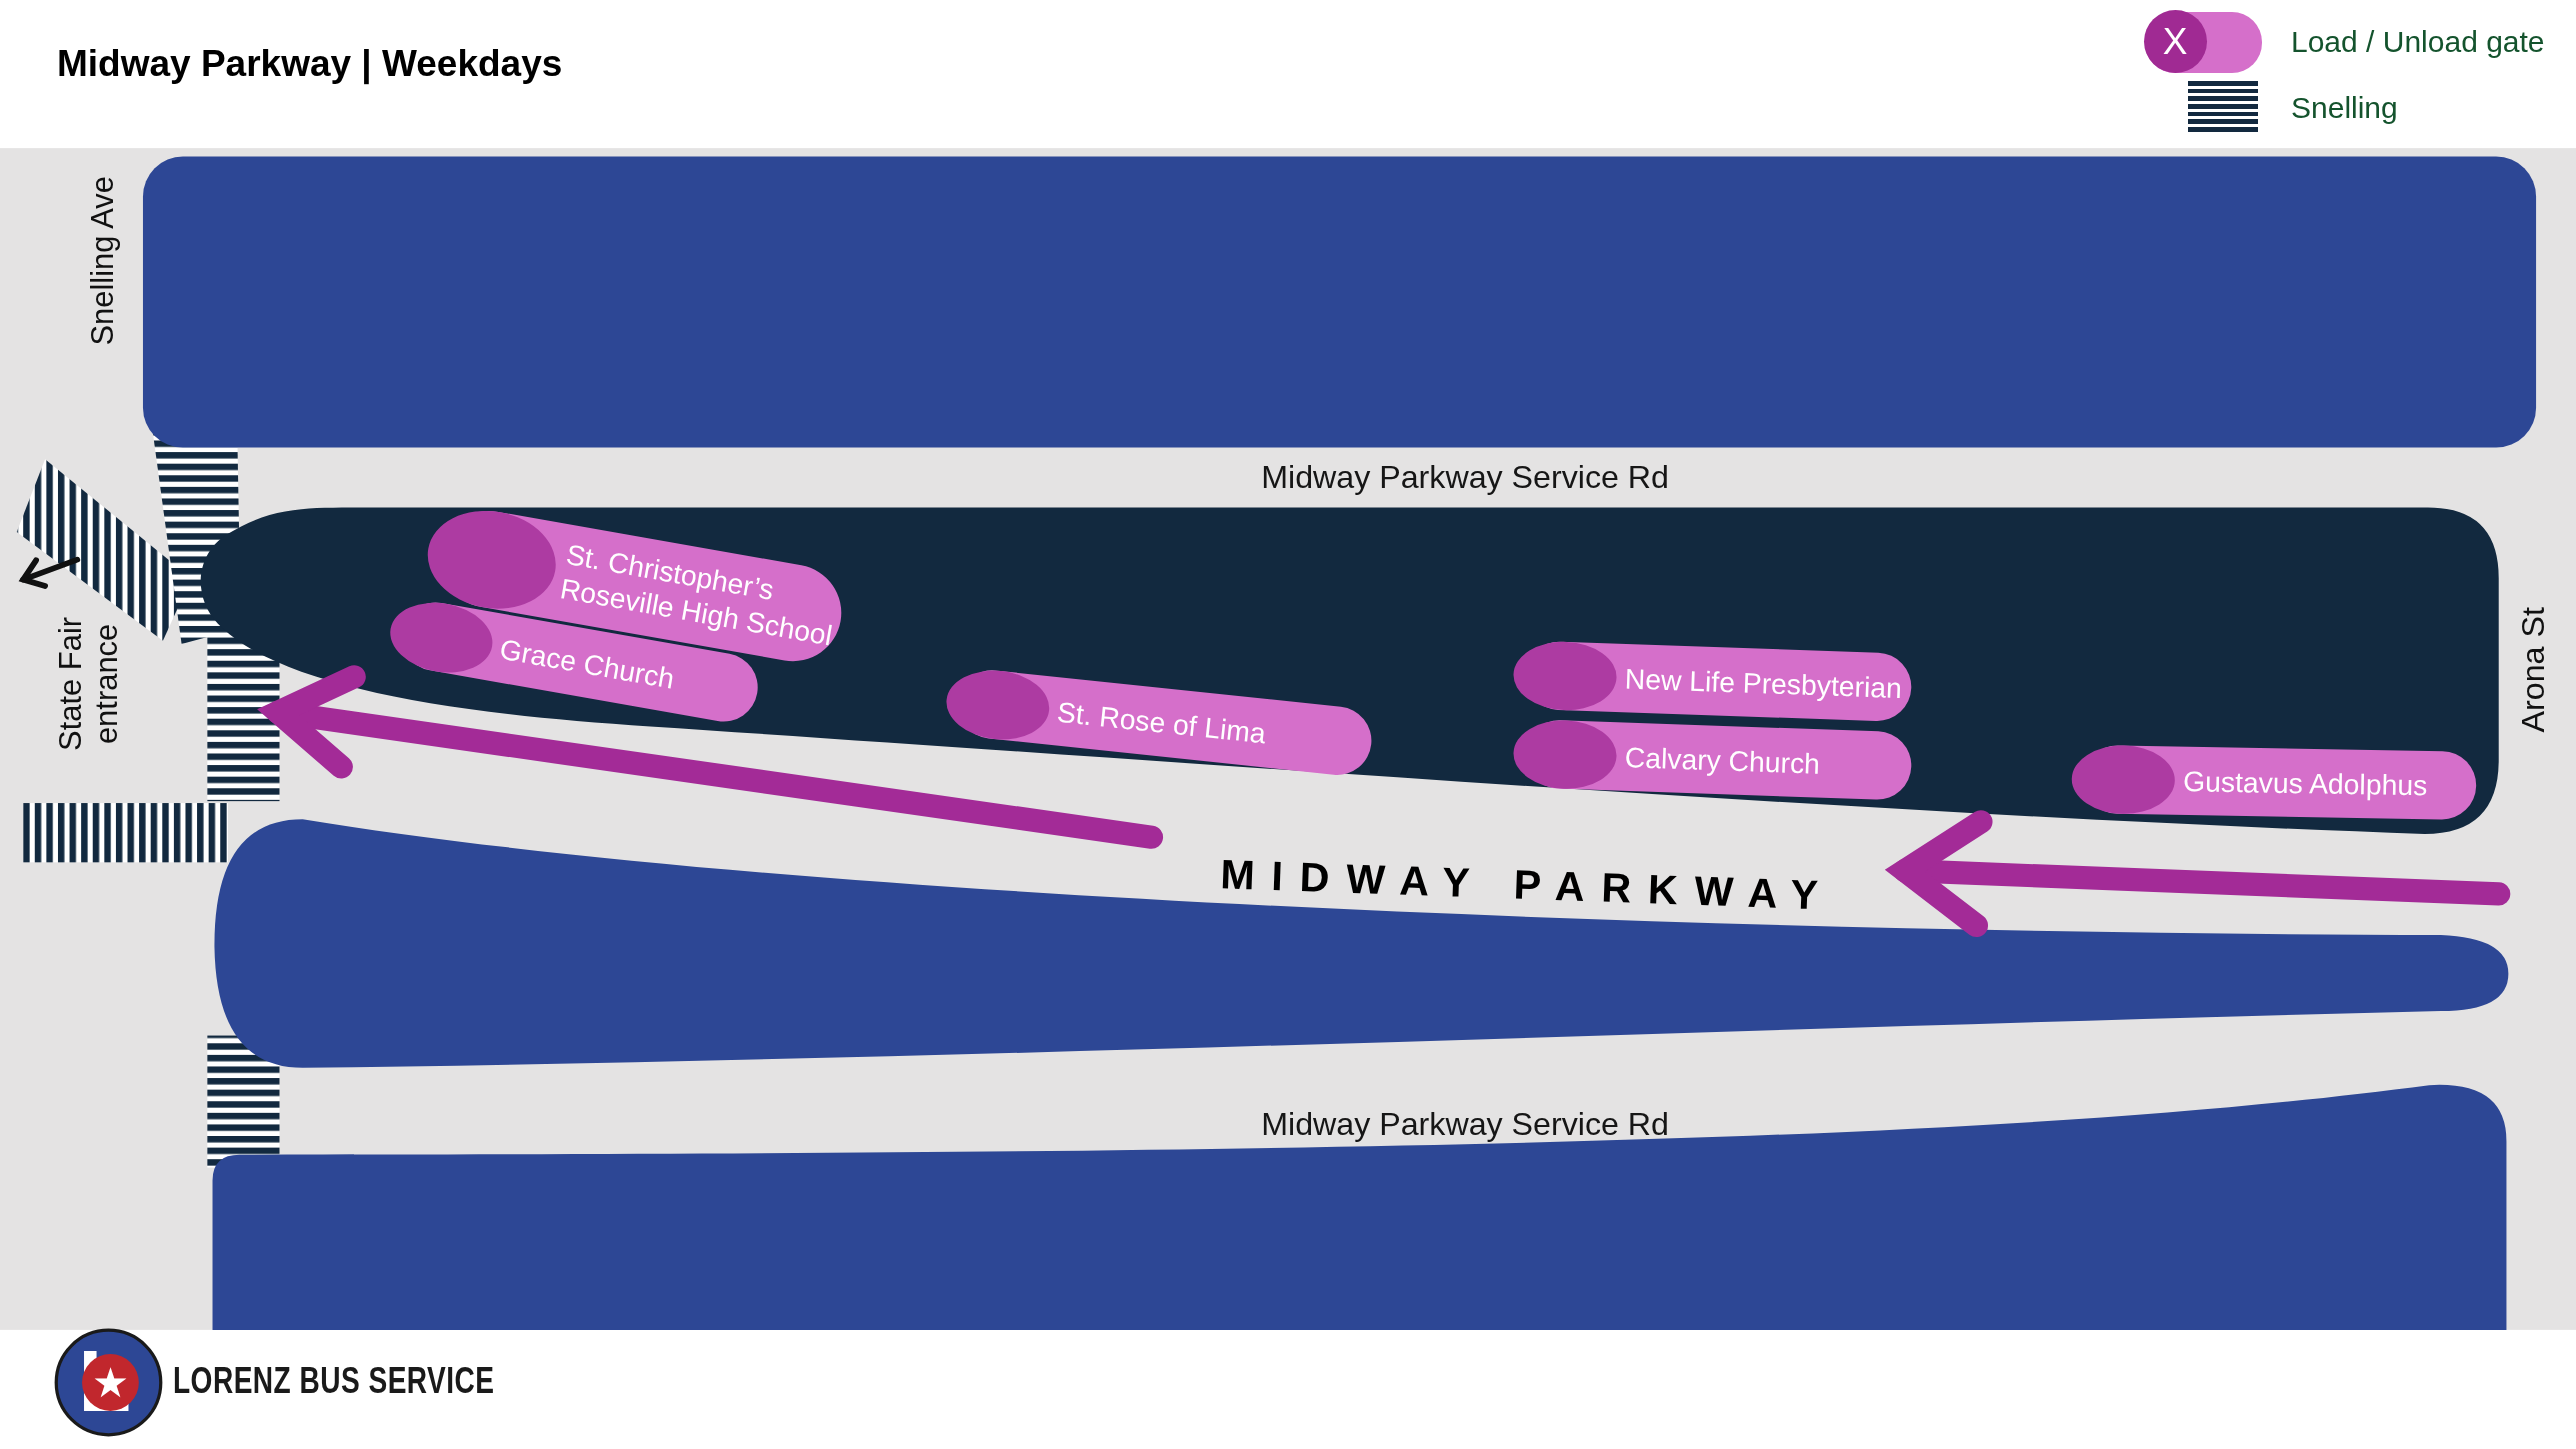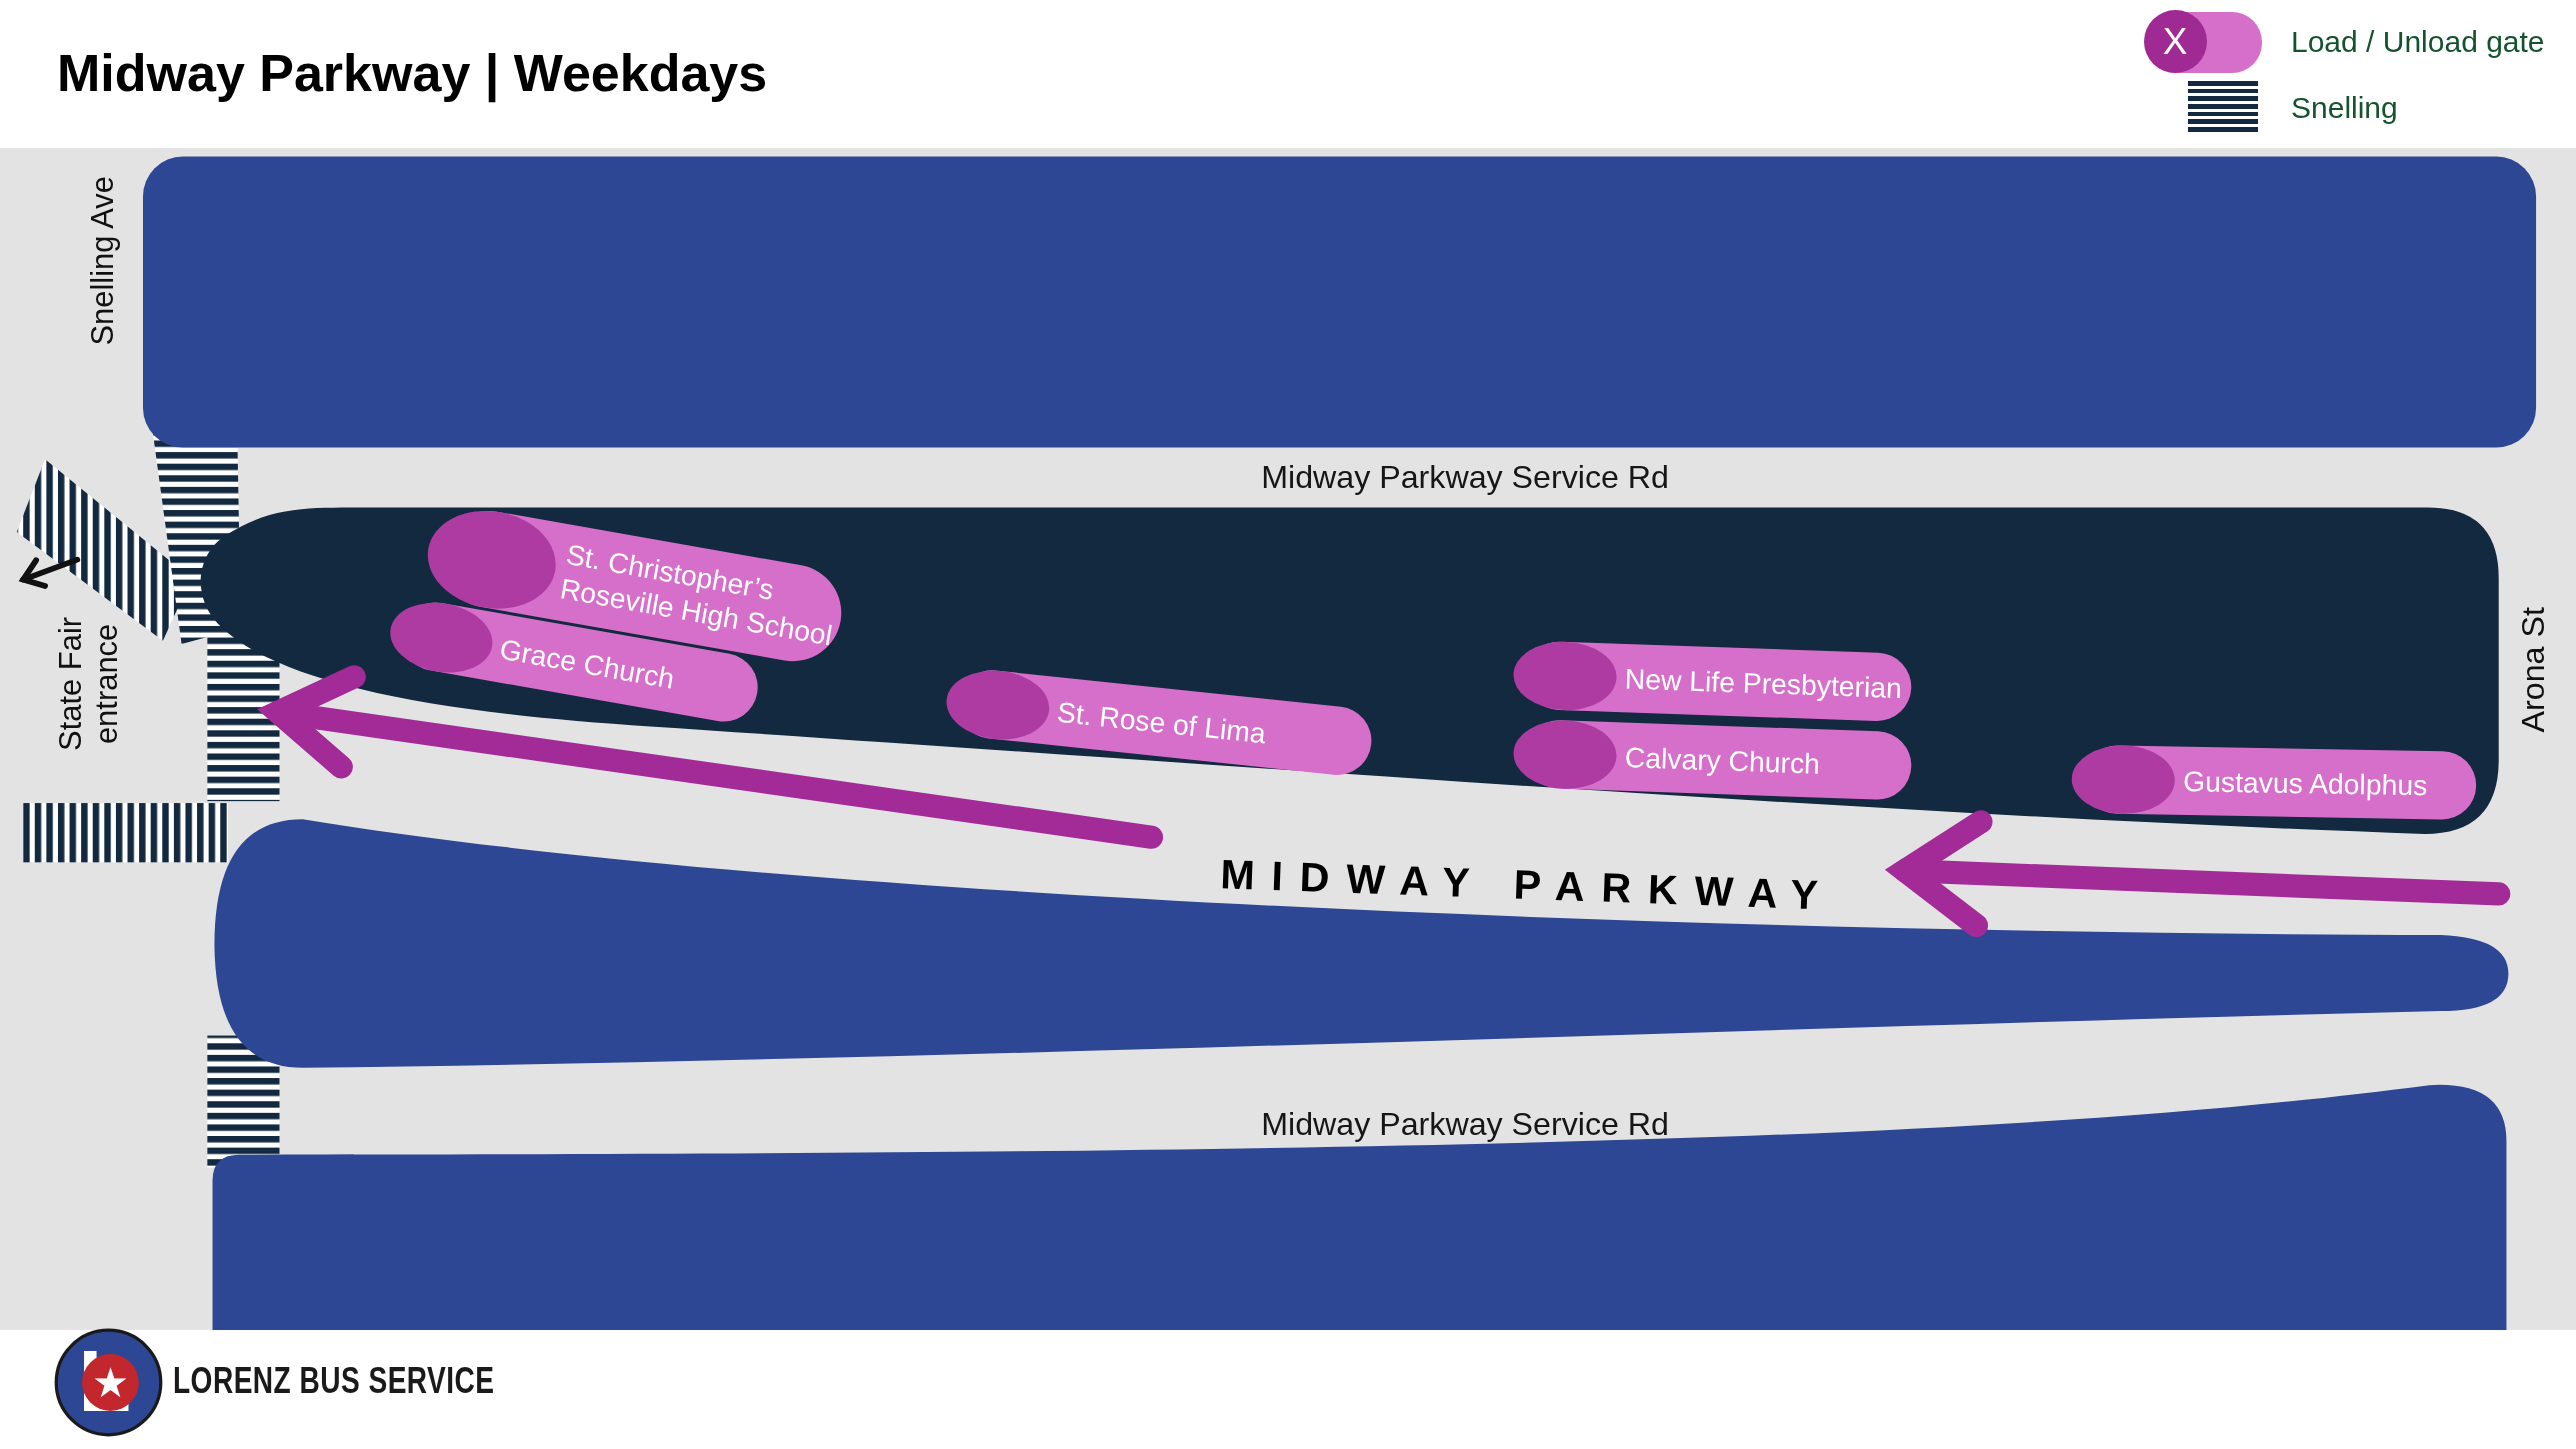--- a/index.html
+++ b/index.html
@@ -5,21 +5,21 @@
   html,body{margin:0;padding:0;}
   body{
     width:2576px;height:1449px;position:relative;overflow:hidden;
     background:#ffffff;font-family:"Liberation Sans", sans-serif;
   }
   #map-svg{position:absolute;left:0;top:0;}
   svg text{font-family:"Liberation Sans", sans-serif;}
 
   
   .header{position:absolute;left:0;top:0;width:2576px;height:148px;background:#ffffff;}
-  .title{position:absolute;left:57px;top:43px;font-size:52px;font-weight:bold;color:#000;white-space:nowrap;text-align:center;}
+  .title{position:absolute;left:57px;top:43px;font-size:37px;font-weight:bold;color:#000;white-space:nowrap;text-align:center;}
 
   
   .legend-pill{position:absolute;left:2145px;top:11.6px;width:117px;height:61px;border-radius:30px;background:#d56fca;}
   .legend-pill .cap{position:absolute;left:-1.3px;top:-1.3px;width:63px;height:63px;border-radius:50%;background:#a02a93;
     display:flex;align-items:center;justify-content:center;color:#fff;font-size:37px;}
   .legend-cw{position:absolute;left:2188px;top:81px;width:70px;height:54px;
     background:repeating-linear-gradient(to bottom,#12293f 0 4.5px,#ffffff 4.5px 7.7px);}
   .legend-label{position:absolute;left:2291px;font-size:30px;color:#14532d;white-space:nowrap;}
   .legend-label.l1{top:24.5px;}
   .legend-label.l2{top:91px;}

